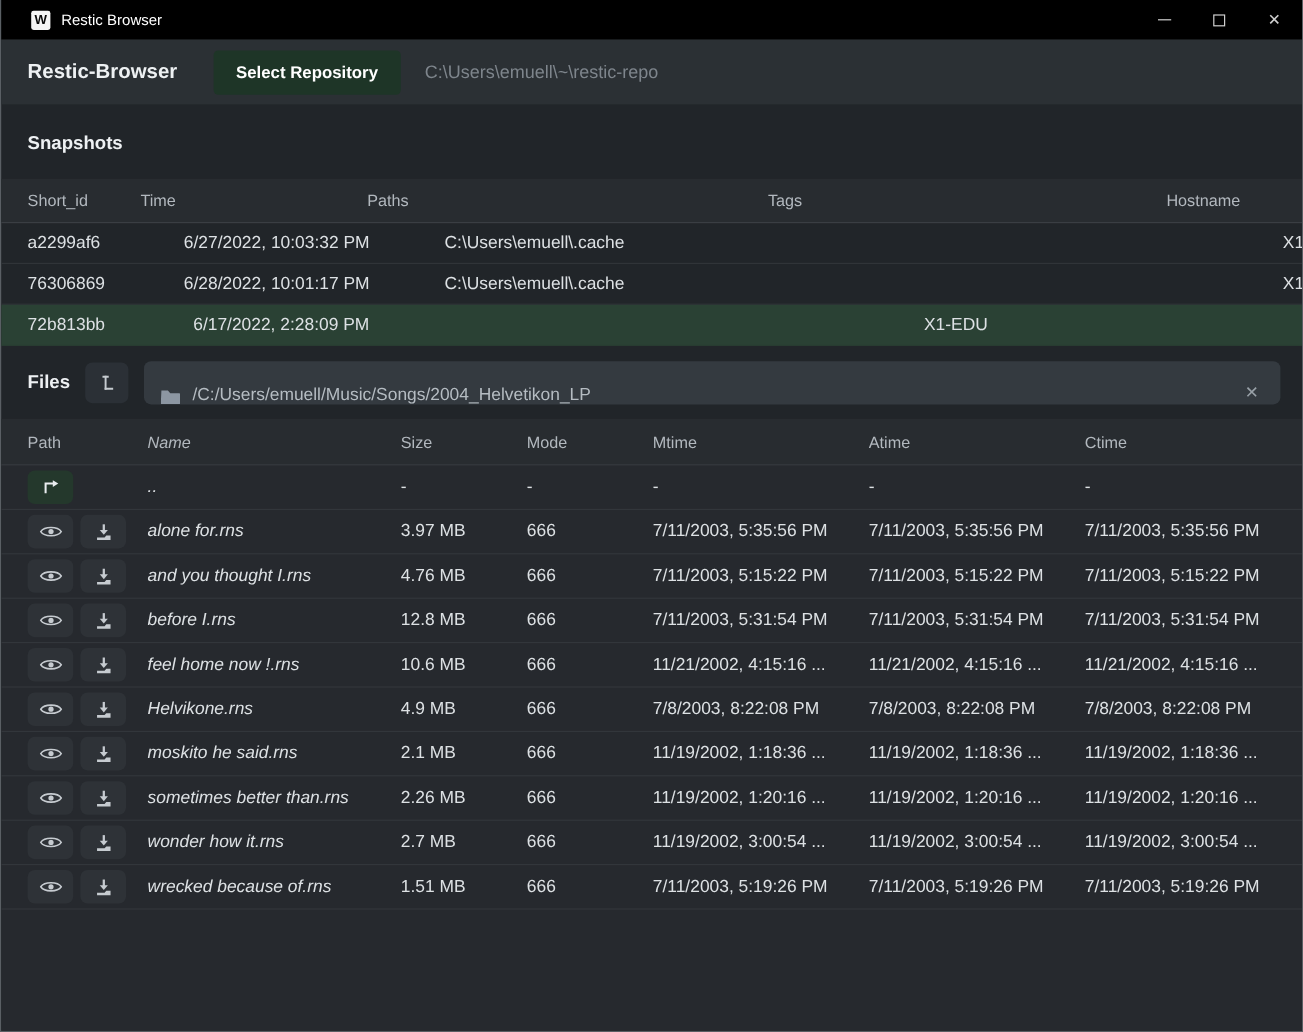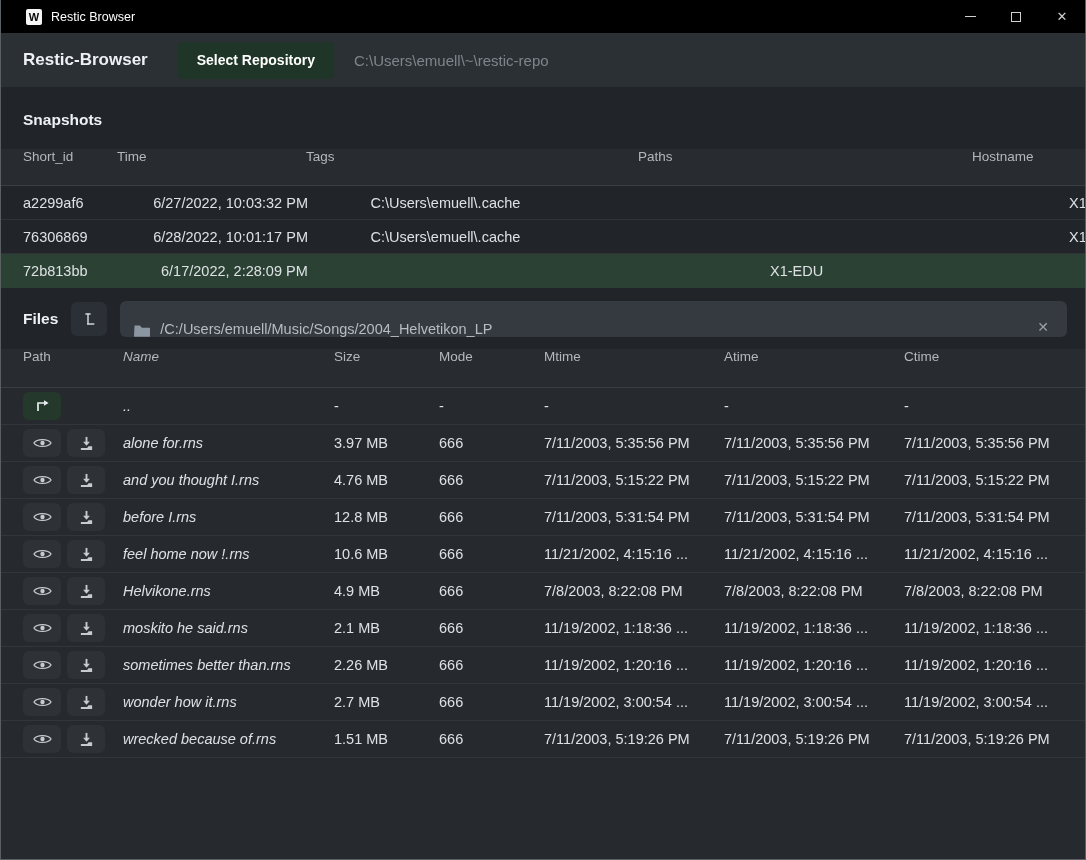--- a/index.html
+++ b/index.html
@@ -36,21 +36,21 @@
     border:none; border-radius:4px; display:flex; align-items:center;
     font-family:"Liberation Sans", sans-serif;
   }
   .repo-path { margin-left:20px; color:#7e858c; font-size:15px;text-align:right; }
 
   
   .section-head { padding:25px 22px 21px 22px; font-size:15.5px; font-weight:700; color:#eef1f3; line-height:16px; }
 
   
   .thead {
-    display:flex; align-items:flex-start; padding-left:22px;
+    display:flex; align-items:center; padding-left:22px;
     background:#282c30; border-bottom:1px solid #3a3e43;
     color:#b2b8be; font-size:13.5px;
   }
   .cell { white-space:nowrap; overflow:hidden; }
 
   
   .c-shortid { width:94px; }
   .c-time    { width:189px; }
   .c-paths   { width:334px; }
   .c-tags    { width:332px; }
@@ -127,22 +127,22 @@
     <div class="app-title">Restic-Browser</div>
     <button class="select-repo-btn">Select Repository</button>
     <div class="repo-path">C:\Users\emuell\~\restic-repo</div>
   </div>
 
   <div class="section-head">Snapshots</div>
 
   <div class="thead snap-header">
     <div class="cell c-shortid">Short_id</div>
     <div class="cell c-time">Time</div>
+    <div class="cell c-paths">Paths</div>
     <div class="cell c-tags">Tags</div>
-    <div class="cell c-paths">Paths</div>
     <div class="cell c-host">Hostname</div>
   </div>
 
   <div class="snap-row">
     <div class="cell c-shortid">a2299af6</div>
     <div class="cell c-time">6/27/2022, 10:03:32 PM</div>
     <div class="cell c-paths">C:\Users\emuell\.cache</div>
     <div class="cell c-tags"></div>
     <div class="cell c-host">X1-EDU</div>
   </div>

